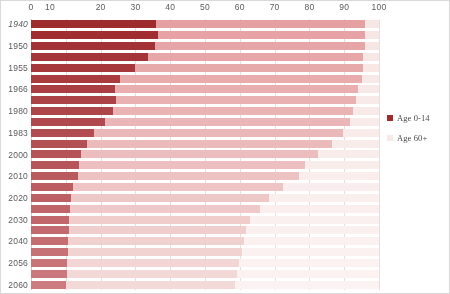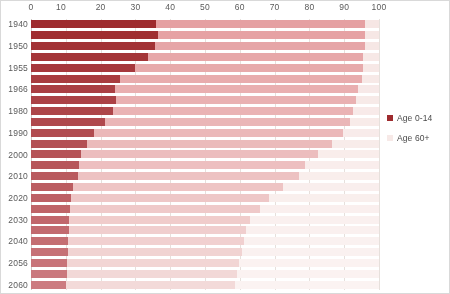--- a/index.html
+++ b/index.html
@@ -75,41 +75,42 @@
   #legend{
     position:absolute;
     left:386px;top:112px;
     width:62px;
   }
   .legend-item{
     display:flex;
     align-items:center;
     margin-bottom:10px;
     height:10px;
+    font-family:Liberation Serif, serif;
   }
   .legend-swatch{
     width:6px;height:6px;
     margin-right:4px;
     flex:0 0 auto;
   }
   .legend-text{
     font-size:8.5px;
     color:#4a4a4a;
     white-space:nowrap;
     letter-spacing:.1px;
   }
 </style>
 </head>
 <body>
 
 <div id="chart-root">
 
   <div id="x-axis">
       <div class="xtick" style="left: 0px;">0</div>
-      <div class="xtick" style="left: 30px;">10</div>
+      <div class="xtick" style="left: 19px;">10</div>
       <div class="xtick" style="left: 69.6px; text-align: right;">20</div>
       <div class="xtick" style="left: 104.4px;">30</div>
       <div class="xtick" style="left: 139.2px;">40</div>
       <div class="xtick" style="left: 174px;">50</div>
       <div class="xtick" style="left: 208.8px; text-align: center;">60</div>
       <div class="xtick" style="left: 243.6px;">70</div>
       <div class="xtick" style="left: 278.4px;">80</div>
       <div class="xtick" style="left: 313.2px;">90</div>
       <div class="xtick" style="left: 348px;">100</div>
     </div>
@@ -297,26 +298,26 @@
       <div class="row" title="2060" style="top: 260.16px; height: 10.84px;">
         <div class="bar" style="top: 1.42px; width: 348px;">
           <div class="seg" title="Age 0-14: 10.2" style="width: 35.496px; background: rgb(204, 123, 128);"></div>
           <div class="seg" title="Age 15-64: 48.5" style="width: 168.78px; background: rgb(243, 218, 217);"></div>
           <div class="seg" title="Age 60+: 41.3" style="width: 143.724px; background: rgb(251, 243, 242);"></div>
         </div>
       </div>
     </div>
 
   <div id="y-labels">
-      <div class="ylab" style="top: 5.42px;">1940</div>
+      <div class="ylab" style="top: 5.42px; font-style: italic;">1940</div>
       <div class="ylab" style="top: 27.1px;">1950</div>
       <div class="ylab" style="top: 48.78px;">1955</div>
       <div class="ylab" style="top: 70.46px;">1966</div>
       <div class="ylab" style="top: 92.14px;">1980</div>
-      <div class="ylab" style="top: 113.82px;">1990</div>
+      <div class="ylab" style="top: 113.82px;">1983</div>
       <div class="ylab" style="top: 135.5px;">2000</div>
       <div class="ylab" style="top: 157.18px;">2010</div>
       <div class="ylab" style="top: 178.86px;">2020</div>
       <div class="ylab" style="top: 200.54px;">2030</div>
       <div class="ylab" style="top: 222.22px;">2040</div>
       <div class="ylab" style="top: 243.9px;">2056</div>
       <div class="ylab" style="top: 265.58px; margin-left: 32px;">2060</div>
     </div>
 
   <div id="legend">

